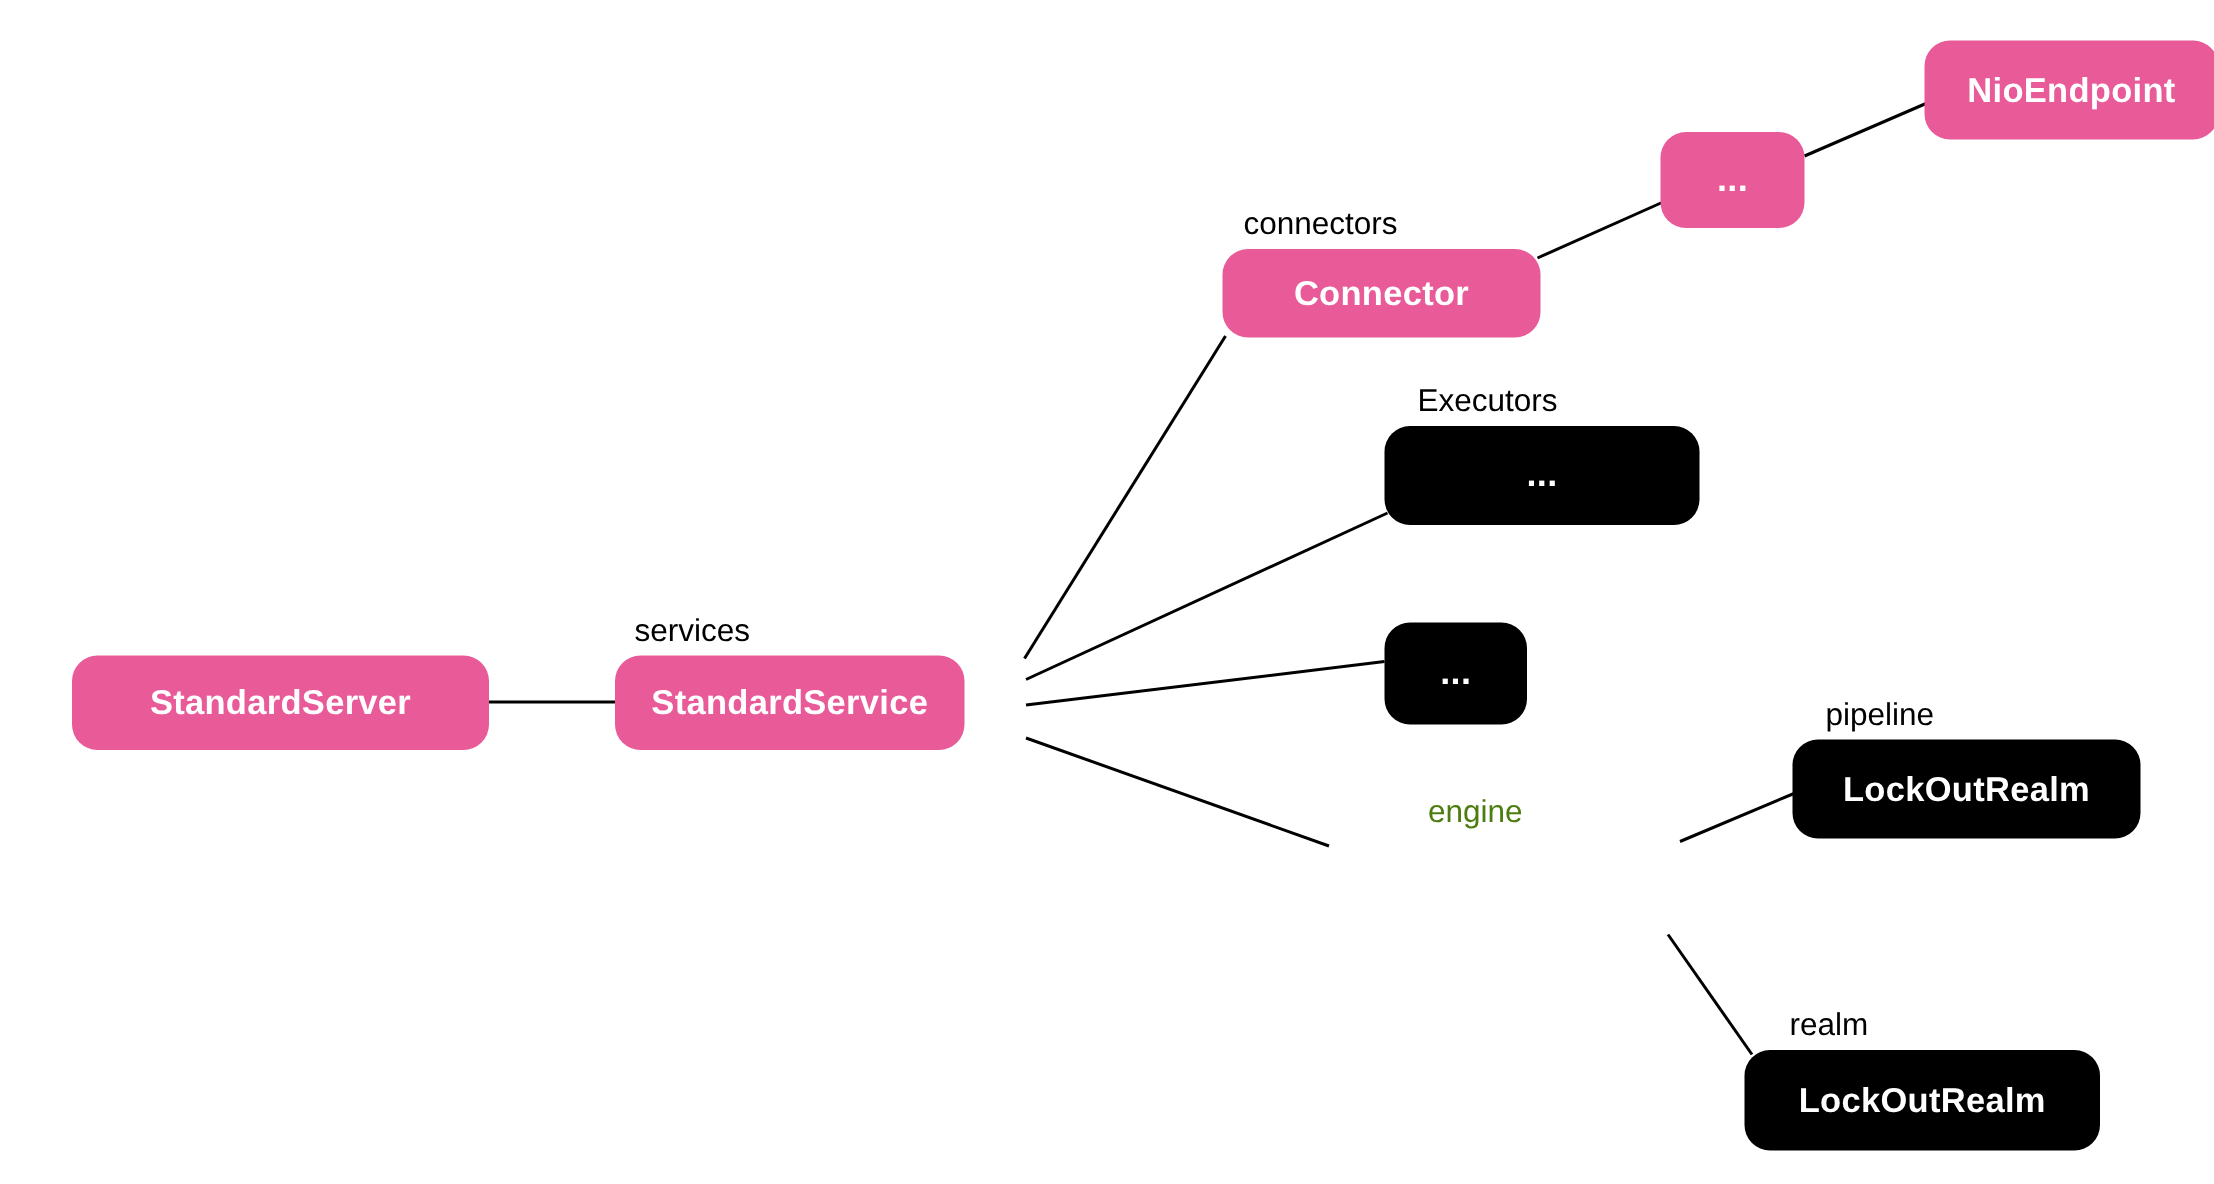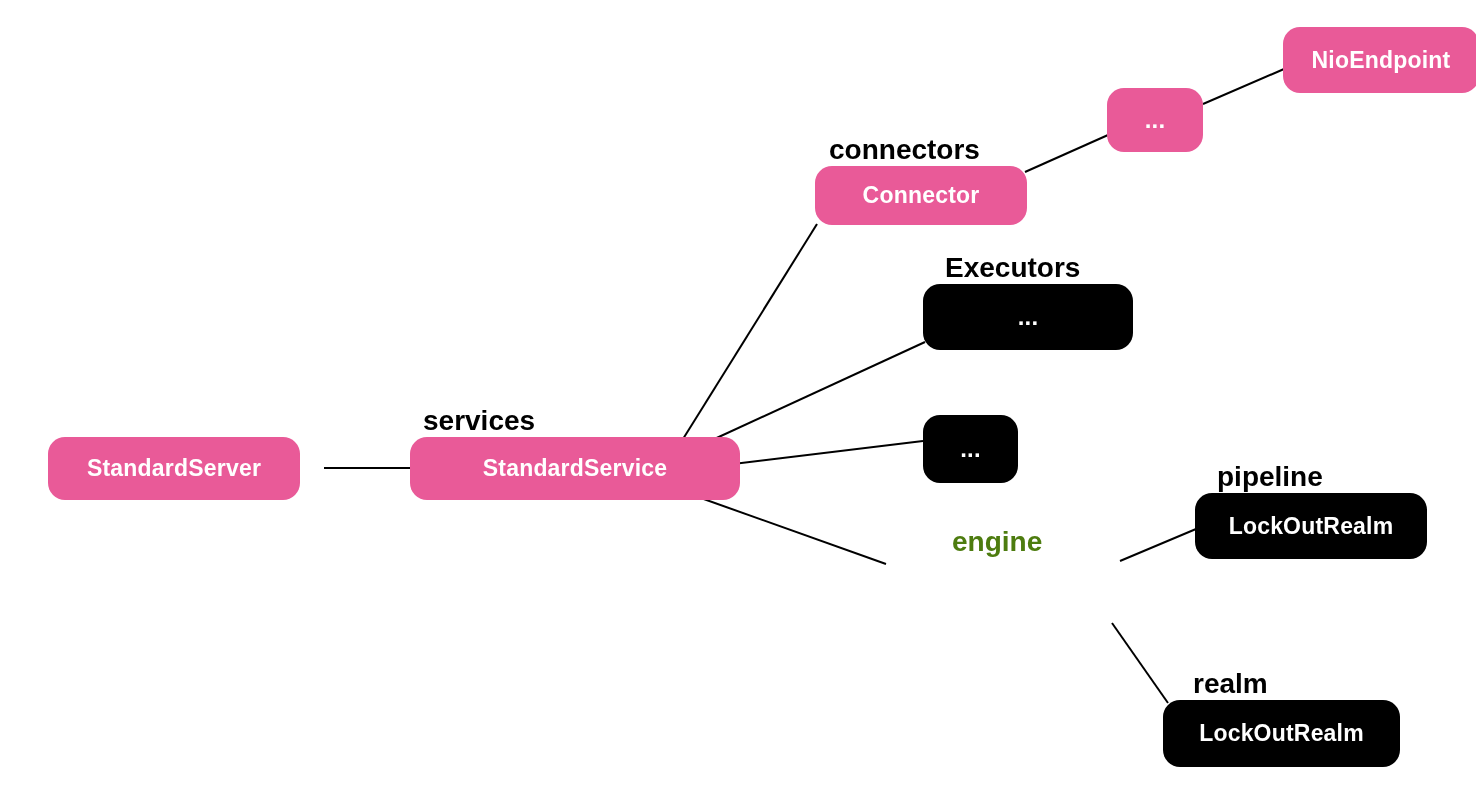--- a/index.html
+++ b/index.html
@@ -38,22 +38,22 @@
     font-size: 23px;
     letter-spacing: 0.2px;
     white-space: nowrap;
   }
   .node-text.ellipsis {
     font-size: 24px;
   }
   .tag {
     position: absolute;
     color: #000000;
-    font-weight: bold;
-    font-size: 28px;
+    font-weight: normal;
+    font-size: 21px;
     line-height: 24px;
     white-space: nowrap;
   }
 </style>
 </head>
 <body>
 
 <div id="canvas">
 
   <svg id="edges">
@@ -61,25 +61,25 @@
       <line x1="683" y1="439" x2="817" y2="224" stroke="#000000" stroke-width="2"></line>
       <line x1="684" y1="453" x2="925" y2="342" stroke="#000000" stroke-width="2"></line>
       <line x1="684" y1="470" x2="923" y2="441" stroke="#000000" stroke-width="2"></line>
       <line x1="684" y1="492" x2="886" y2="564" stroke="#000000" stroke-width="2"></line>
       <line x1="1025" y1="172" x2="1108" y2="135" stroke="#000000" stroke-width="2"></line>
       <line x1="1203" y1="104" x2="1284" y2="69" stroke="#000000" stroke-width="2"></line>
       <line x1="1120" y1="561" x2="1196" y2="529" stroke="#000000" stroke-width="2"></line>
       <line x1="1112" y1="623" x2="1168" y2="703" stroke="#000000" stroke-width="2"></line>
     </svg>
 
-  <div class="node" style="left: 48px; top: 437px; width: 252px; height: 63px; background: rgb(233, 90, 152);">
+  <div class="node" style="left: 48px; top: 437px; width: 278px; height: 63px; background: rgb(233, 90, 152);">
     <span class="node-text">StandardServer</span>
   </div>
 
-  <div class="node" style="left: 410px; top: 437px; width: 330px; height: 63px; background: rgb(233, 90, 152);">
+  <div class="node" style="left: 410px; top: 437px; width: 233px; height: 63px; background: rgb(233, 90, 152);">
     <span class="node-text">StandardService</span>
   </div>
 
   <div class="node" style="left: 815px; top: 166px; width: 212px; height: 59px; background: rgb(233, 90, 152);">
     <span class="node-text">Connector</span>
   </div>
 
   <div class="node" style="left: 1107px; top: 88px; width: 96px; height: 64px; background: rgb(233, 90, 152);">
     <span class="node-text ellipsis">...</span>
   </div>

